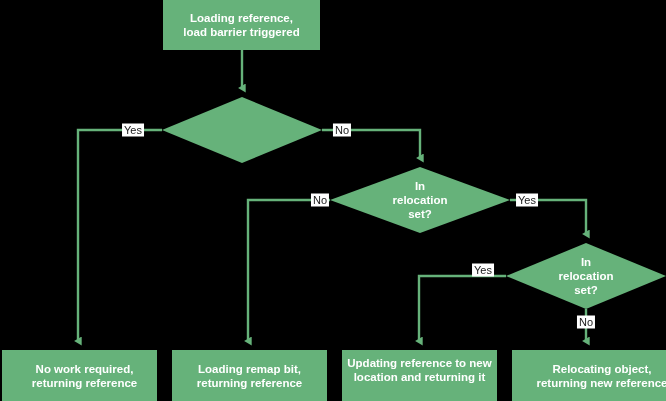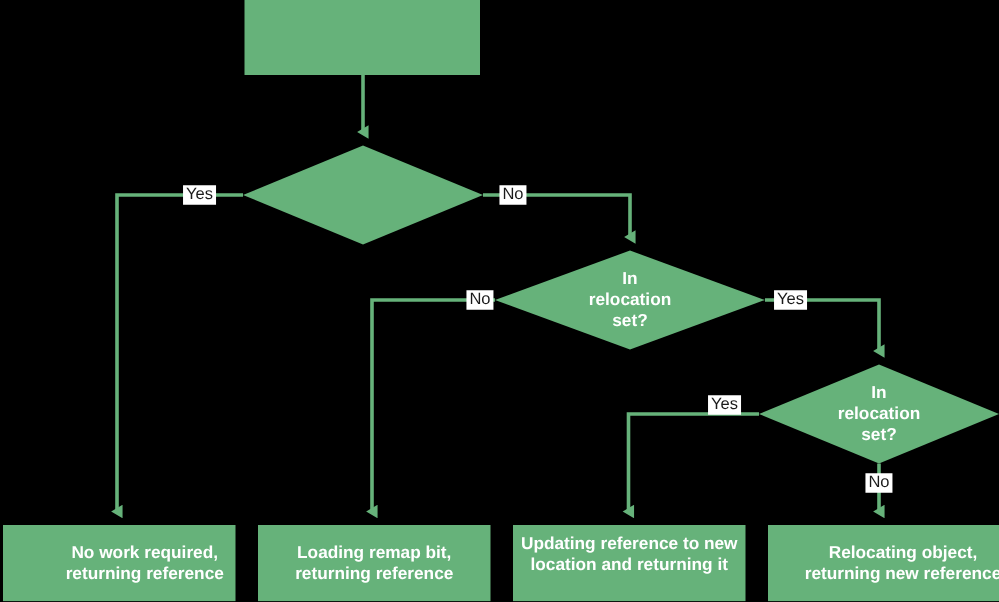--- a/index.html
+++ b/index.html
@@ -90,31 +90,33 @@
      reloc2 (right, down) --&gt;
     <path d="M510,200 L586,200 L586,234" stroke="#66b27a" stroke-width="2.4" fill="none" marker-end="url(#arrowhead)"></path>
 
      end3 (left, down) --&gt;
     <path d="M506,276 L419,276 L419,341" stroke="#66b27a" stroke-width="2.4" fill="none" marker-end="url(#arrowhead)"></path>
 
      end4 (straight down) --&gt;
     <path d="M586,309 L586,341" stroke="#66b27a" stroke-width="2.4" fill="none" marker-end="url(#arrowhead)"></path>
   </svg>
 
+  <div class="node-label" style="left:163px; top:0px; width:157px; height:50px;">Loading reference,
+load barrier triggered</div>
 
 
   <div class="node-label" style="left:365px; top:167px; width:110px; height:66px;">In
 relocation
 set?</div>
 
   <div class="node-label" style="left:531px; top:243px; width:110px; height:66px;">In
 relocation
 set?</div>
 
-  <div class="node-label" style="left:19px; top:350px; width:155px; height:51px;">No work required,
+  <div class="node-label" style="left:7px; top:350px; width:155px; height:51px;">No work required,
 returning reference</div>
 
   <div class="node-label" style="left:172px; top:350px; width:155px; height:51px;">Loading remap bit,
 returning reference</div>
 
   <div class="node-label" style="left:342px; top:350px; width:155px; height:39px;">Updating reference to new
 location and returning it</div>
 
   <div class="node-label" style="left:512px; top:350px; width:180px; height:51px;">Relocating object,
 returning new reference</div>

